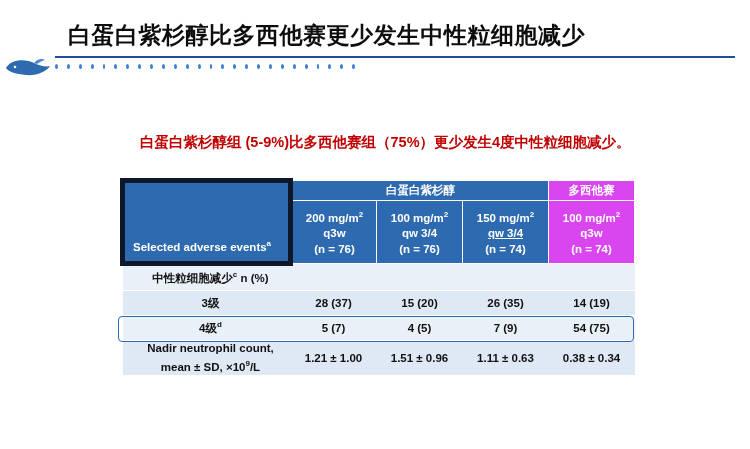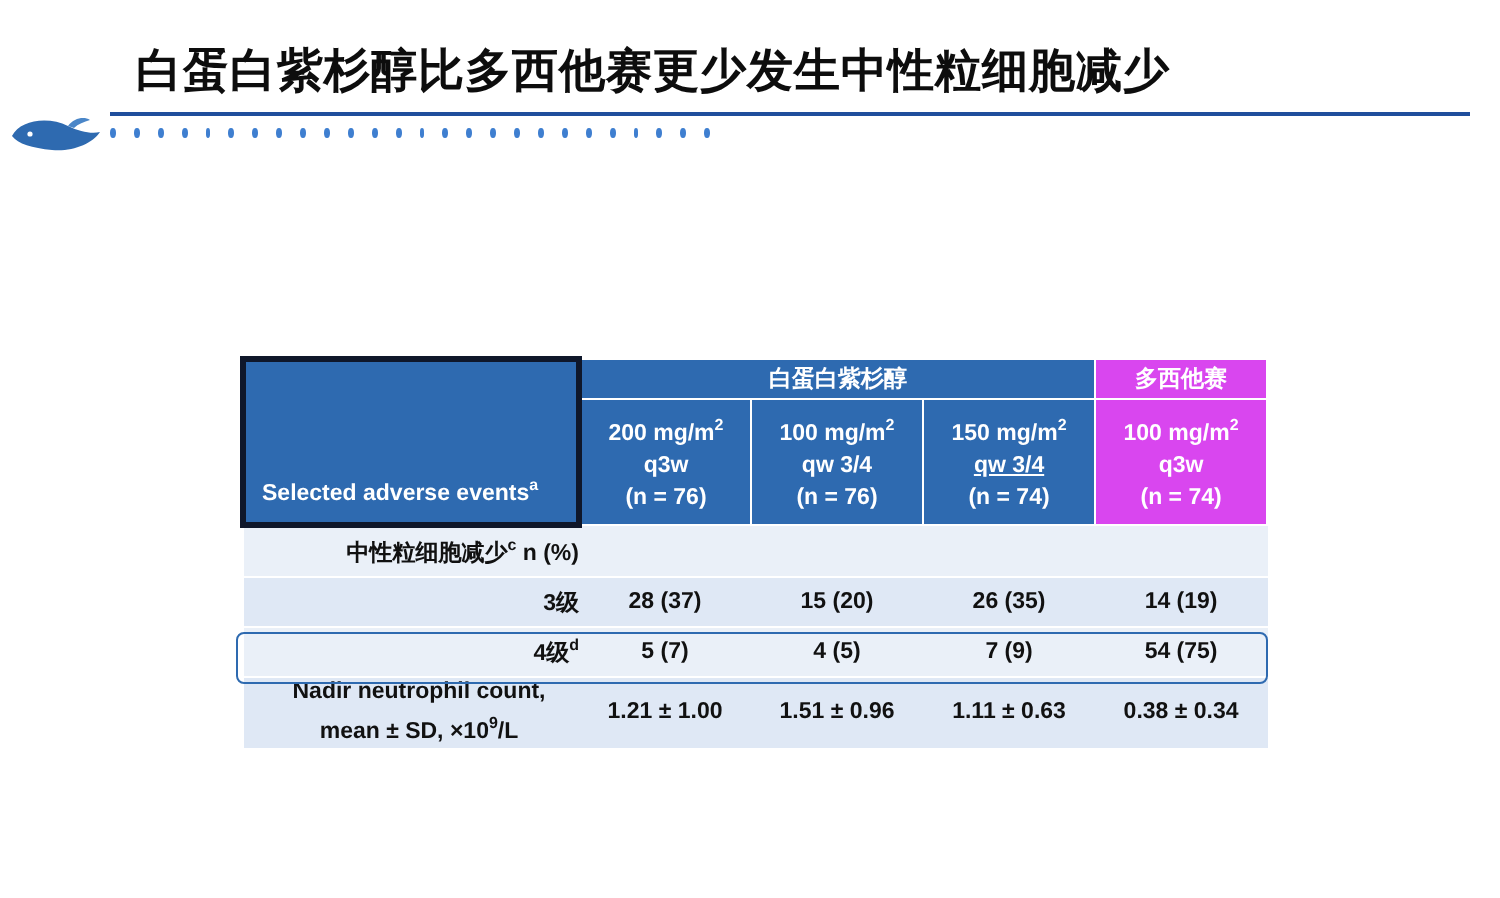--- a/index.html
+++ b/index.html
@@ -123,21 +123,21 @@
   .body-row td {
     font-size: 11.5px;
     font-weight: bold;
     color: #111111;
     text-align: center;
     height: 24px;
     background: #eaf0f8;
     border-bottom: 1px solid #ffffff;
   }
   .body-row td.label {
-    text-align: right;
+    text-align: center;
     padding-left: 8px;
     font-weight: bold;
   }
   .body-row.alt td {
     background: #dfe8f5;
   }
   .two-line td {
     height: 34px;
     line-height: 15px;
   }
@@ -192,33 +192,34 @@
       <span></span>
       <span></span>
       <span></span>
     <span></span>
       <span></span>
       <span></span>
       <span></span>
       <span></span>
   </div>
 
+  <div class="highlight-line">白蛋白紫杉醇组 (5-9%)比多西他赛组（75%）更少发生4度中性粒细胞减少。</div>
 
   <div class="table-wrap">
     <table class="data">
       <colgroup>
         <col style="width:168px">
         <col style="width:86px">
         <col style="width:86px">
         <col style="width:86px">
         <col style="width:86px">
       </colgroup>
       <thead>
         <tr class="grp-row">
-          <th class="hdr-blue" rowspan="2" style="border:3px solid #0f172a; vertical-align:bottom; text-align:left; padding-left:8px; padding-bottom:8px;">
+          <th class="hdr-blue" rowspan="2" style="border:5px solid #0f172a; vertical-align:bottom; text-align:left; padding-left:8px; padding-bottom:8px;">
             <span>Selected adverse events</span><sup>a</sup>
           </th>
           <th class="hdr-blue" colspan="3">白蛋白紫杉醇</th>
           <th class="hdr-blue dark">多西他赛</th>
         </tr>
         <tr class="sub-row">
           <th class="hdr-blue">
             <div><span>200 mg/m</span><sup>2</sup></div>
             <div>q3w</div>
             <div>(n = 76)</div>

